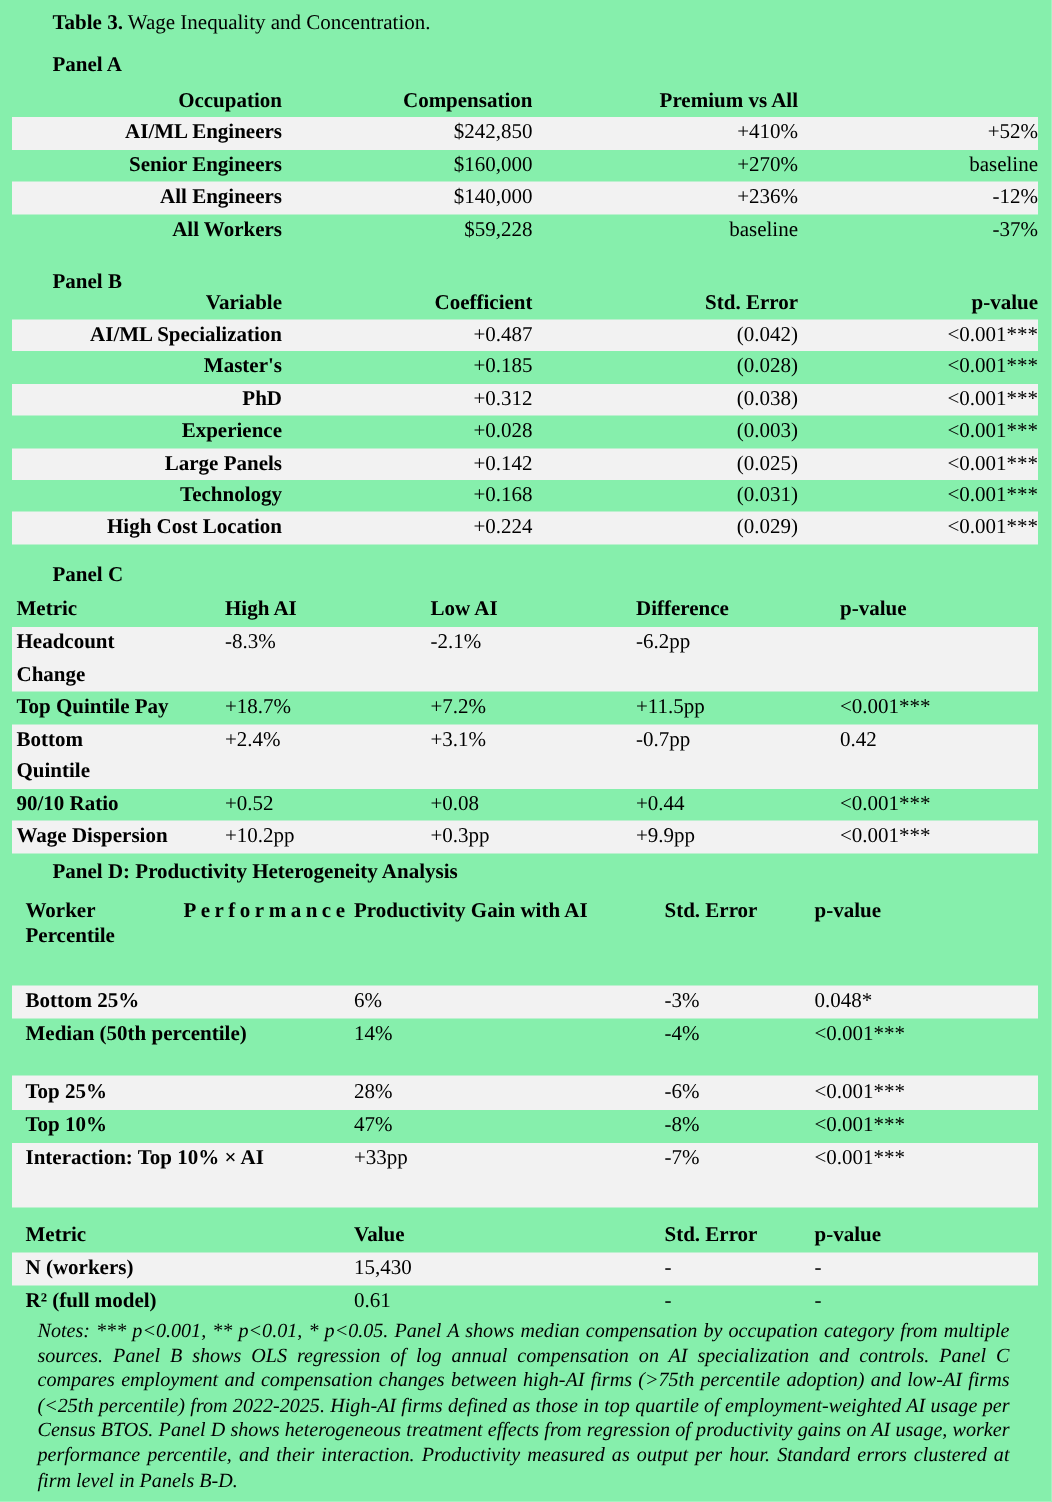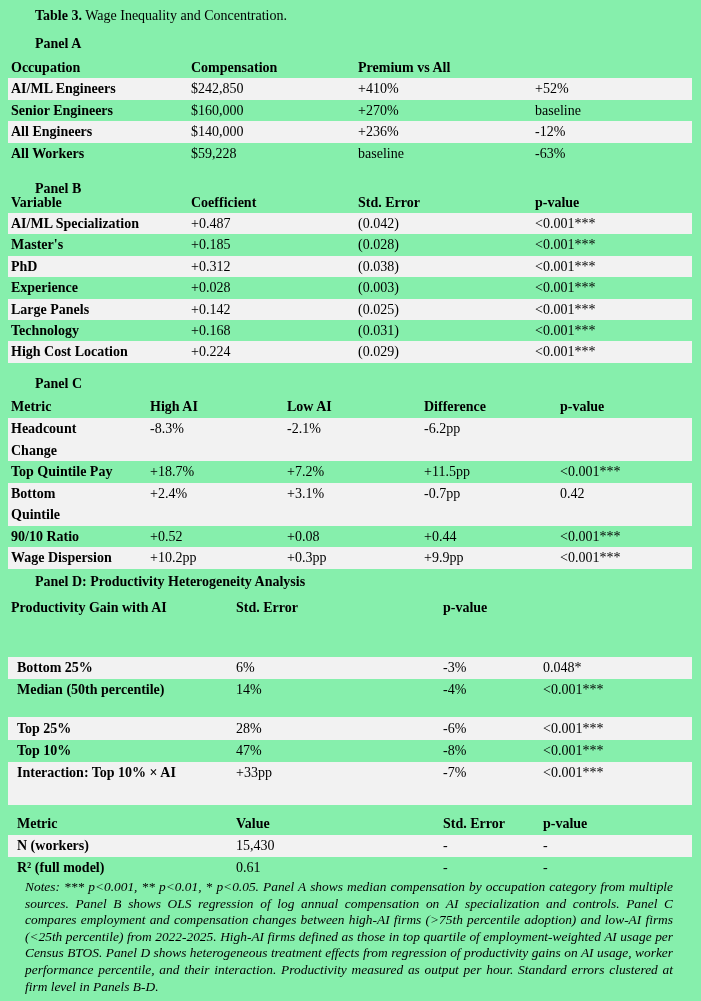--- a/index.html
+++ b/index.html
@@ -3,21 +3,21 @@
 <meta charset="utf-8">
 <style>
   html,body{margin:0;padding:0;}
   body{width:701px;height:1001px;background:#ffffff;font-family:"Liberation Serif","DejaVu Serif",serif;color:#000;}
   .page{position:relative;width:701px;height:1001px;overflow:hidden;background:#86efac;}
   .title{position:absolute;left:35px;top:7px;font-size:14px;line-height:18px;white-space:pre;}
   .b{font-weight:bold;}
   .plabel{position:absolute;left:35px;font-size:14px;font-weight:bold;line-height:16px;white-space:pre;}
   .tbl{position:absolute;left:8px;width:684px;font-size:14px;}
   .row{display:grid;}
-  .tblA .row,.tblB .row{grid-template-columns:180px 167px 177px 160px;}
+  .tblA .row,.tblB .row{grid-template-columns:180px 167px 177px 160px;text-align:right;}
   .tblC .row{grid-template-columns:139px 137px 137px 136px 135px;}
   .tblD .row{grid-template-columns:225px 207px 100px 152px;}
   .c{padding-left:3px;overflow:hidden;white-space:nowrap;}
   .tblD .c{padding-left:3px;}
   .tblD .c.first{padding-left:9px;}
   .c.wrap{white-space:normal;}
   .hdr .c{font-weight:bold;}
   .lab{font-weight:bold;}
   .shade{background:#f2f2f2;}
   .r20{height:20px;line-height:20px;}
@@ -66,21 +66,21 @@
     <div class="row shade r215">
       <div class="c lab">All Engineers</div>
       <div class="c">$140,000</div>
       <div class="c">+236%</div>
       <div class="c">-12%</div>
     </div>
     <div class="row r215">
       <div class="c lab">All Workers</div>
       <div class="c">$59,228</div>
       <div class="c">baseline</div>
-      <div class="c">-63%</div>
+      <div class="c">-37%</div>
     </div>
   </div>
 
   <div class="plabel" style="top:181px">Panel B</div>
   <div class="tbl tblB" style="top:193px">
     <div class="row hdr r20">
       <div class="c">Variable</div>
       <div class="c">Coefficient</div>
       <div class="c">Std. Error</div>
       <div class="c">p-value</div>
@@ -179,20 +179,27 @@
       <div class="c">+10.2pp</div>
       <div class="c">+0.3pp</div>
       <div class="c">+9.9pp</div>
       <div class="c">&lt;0.001***</div>
     </div>
   </div>
 
   <div class="plabel" style="top:574px">Panel D: Productivity Heterogeneity Analysis</div>
   <div class="tbl tblD" style="top:598px">
     <div class="row hdr rhdrD">
+      <div class="c first wrap">
+          <span class="jline">
+            <span>Worker</span>
+            <span class="stretch">Performance</span>
+          </span>
+          <span class="l2">Percentile</span>
+        </div>
       <div class="c">Productivity Gain with AI</div>
       <div class="c">Std. Error</div>
       <div class="c">p-value</div>
     </div>
     <div class="sp25"></div>
     <div class="row shade r22">
       <div class="c first lab">Bottom 25%</div>
       <div class="c">6%</div>
       <div class="c">-3%</div>
       <div class="c">0.048*</div>

